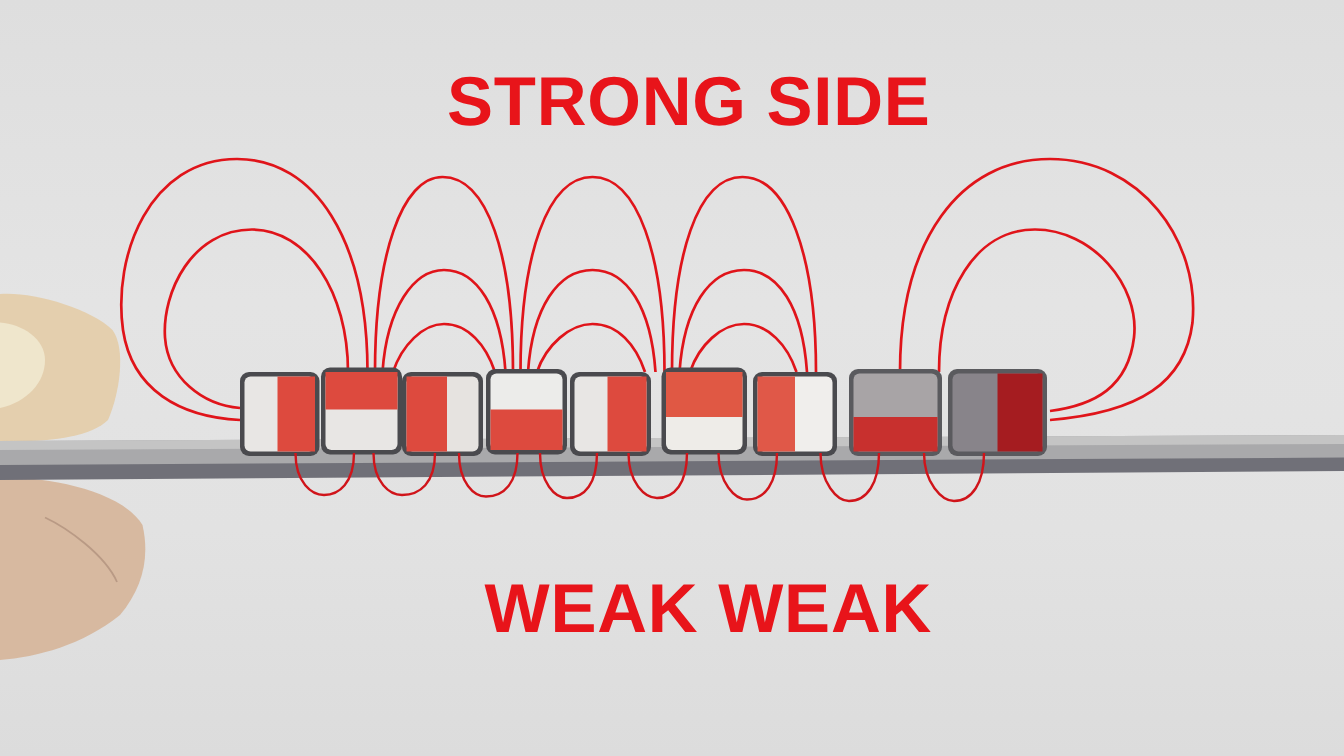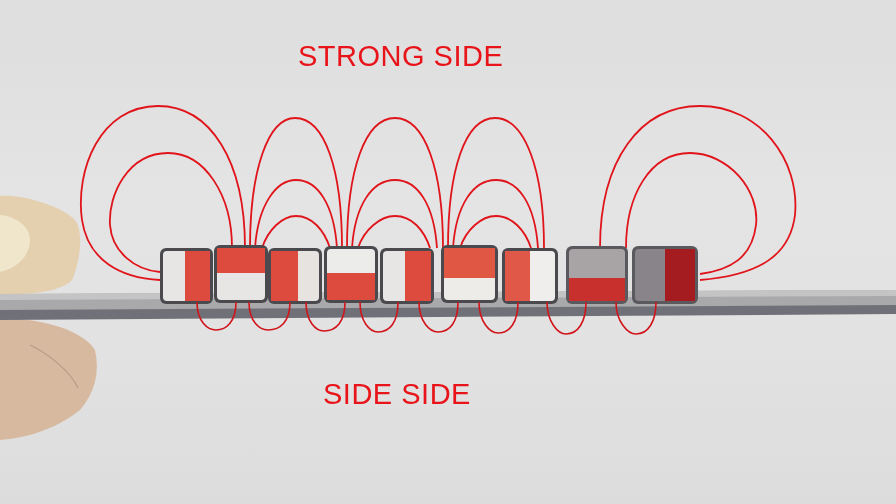--- a/index.html
+++ b/index.html
@@ -2,21 +2,21 @@
 <html><head>
   <meta charset="utf-8">
   <style>
     html, body { margin: 0; padding: 0; }
     body {
       width: 896px; height: 504px; overflow: hidden; position: relative;
       background: linear-gradient(180deg, #dedede 0%, #e4e4e4 40%, #e2e2e2 70%, #dcdcdc 100%);
       font-family: "Liberation Sans", sans-serif;
     }
     .label {
-      position: absolute; color: #e8141a; font-size: 29px; font-weight: normal;
+      position: absolute; color: #e8141a; font-size: 46px; font-weight: bold;
       letter-spacing: 0.5px; white-space: nowrap;
     }
     #strong-label { left: 298px; top: 40px; }
     #weak-label { left: 323px; top: 378px; }
     svg.scene { position: absolute; left: 0; top: 0; }
   </style>
 </head>
 <body>
 
 <svg class="scene" width="896" height="504" viewBox="0 0 896 504" xmlns="http://www.w3.org/2000/svg">
@@ -109,13 +109,13 @@
     <path d="M306,302 C306,322 316,331 324,331 C336,331 345,322 345,302"></path>
     <path d="M360,302 C360,322 370,332 378,332 C390,332 398,322 398,302"></path>
     <path d="M419,302 C419,322 430,332 438,332 C450,332 458,322 458,302"></path>
     <path d="M479,302 C479,322 490,333 498,333 C510,333 518,322 518,302"></path>
     <path d="M547,302 C547,322 558,334 566,334 C578,334 586,322 586,302"></path>
     <path d="M616,302 C616,322 628,334 636,334 C648,334 656,322 656,302"></path>
   </g>
 </svg>
 
 <div id="strong-label" class="label">STRONG SIDE</div>
-<div id="weak-label" class="label">SIDE SIDE</div>
+<div id="weak-label" class="label">WEAK WEAK</div>
 
 </body></html>

